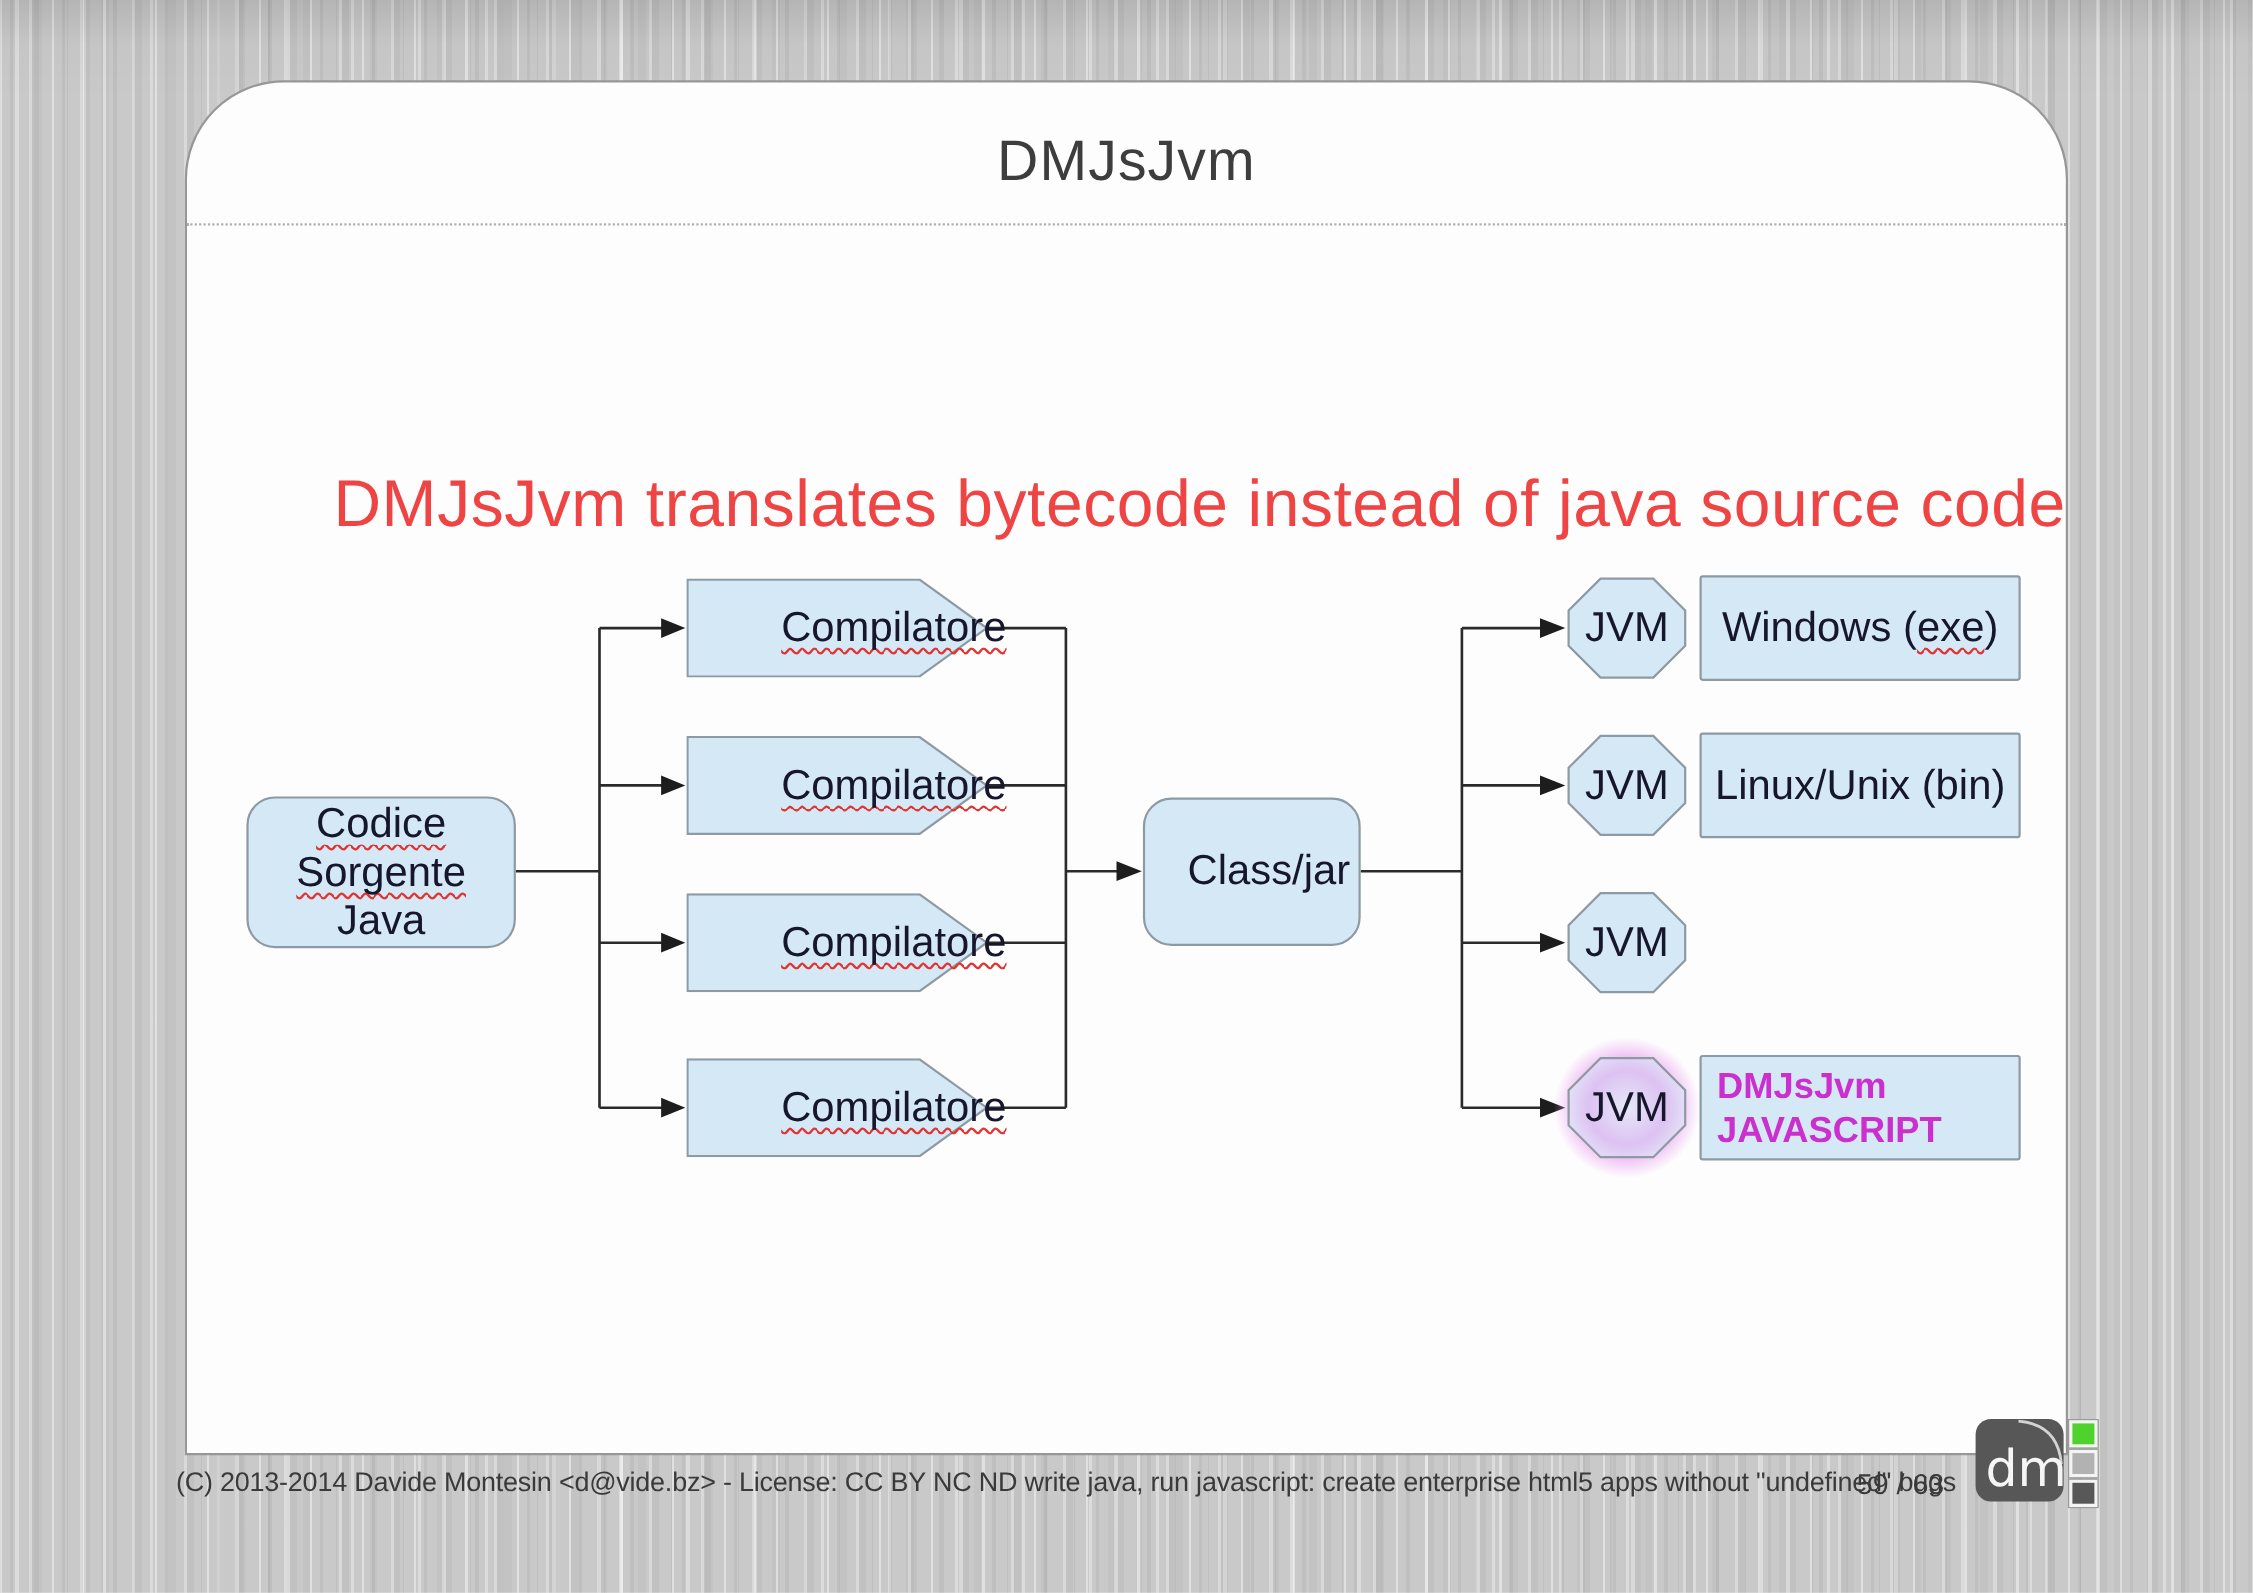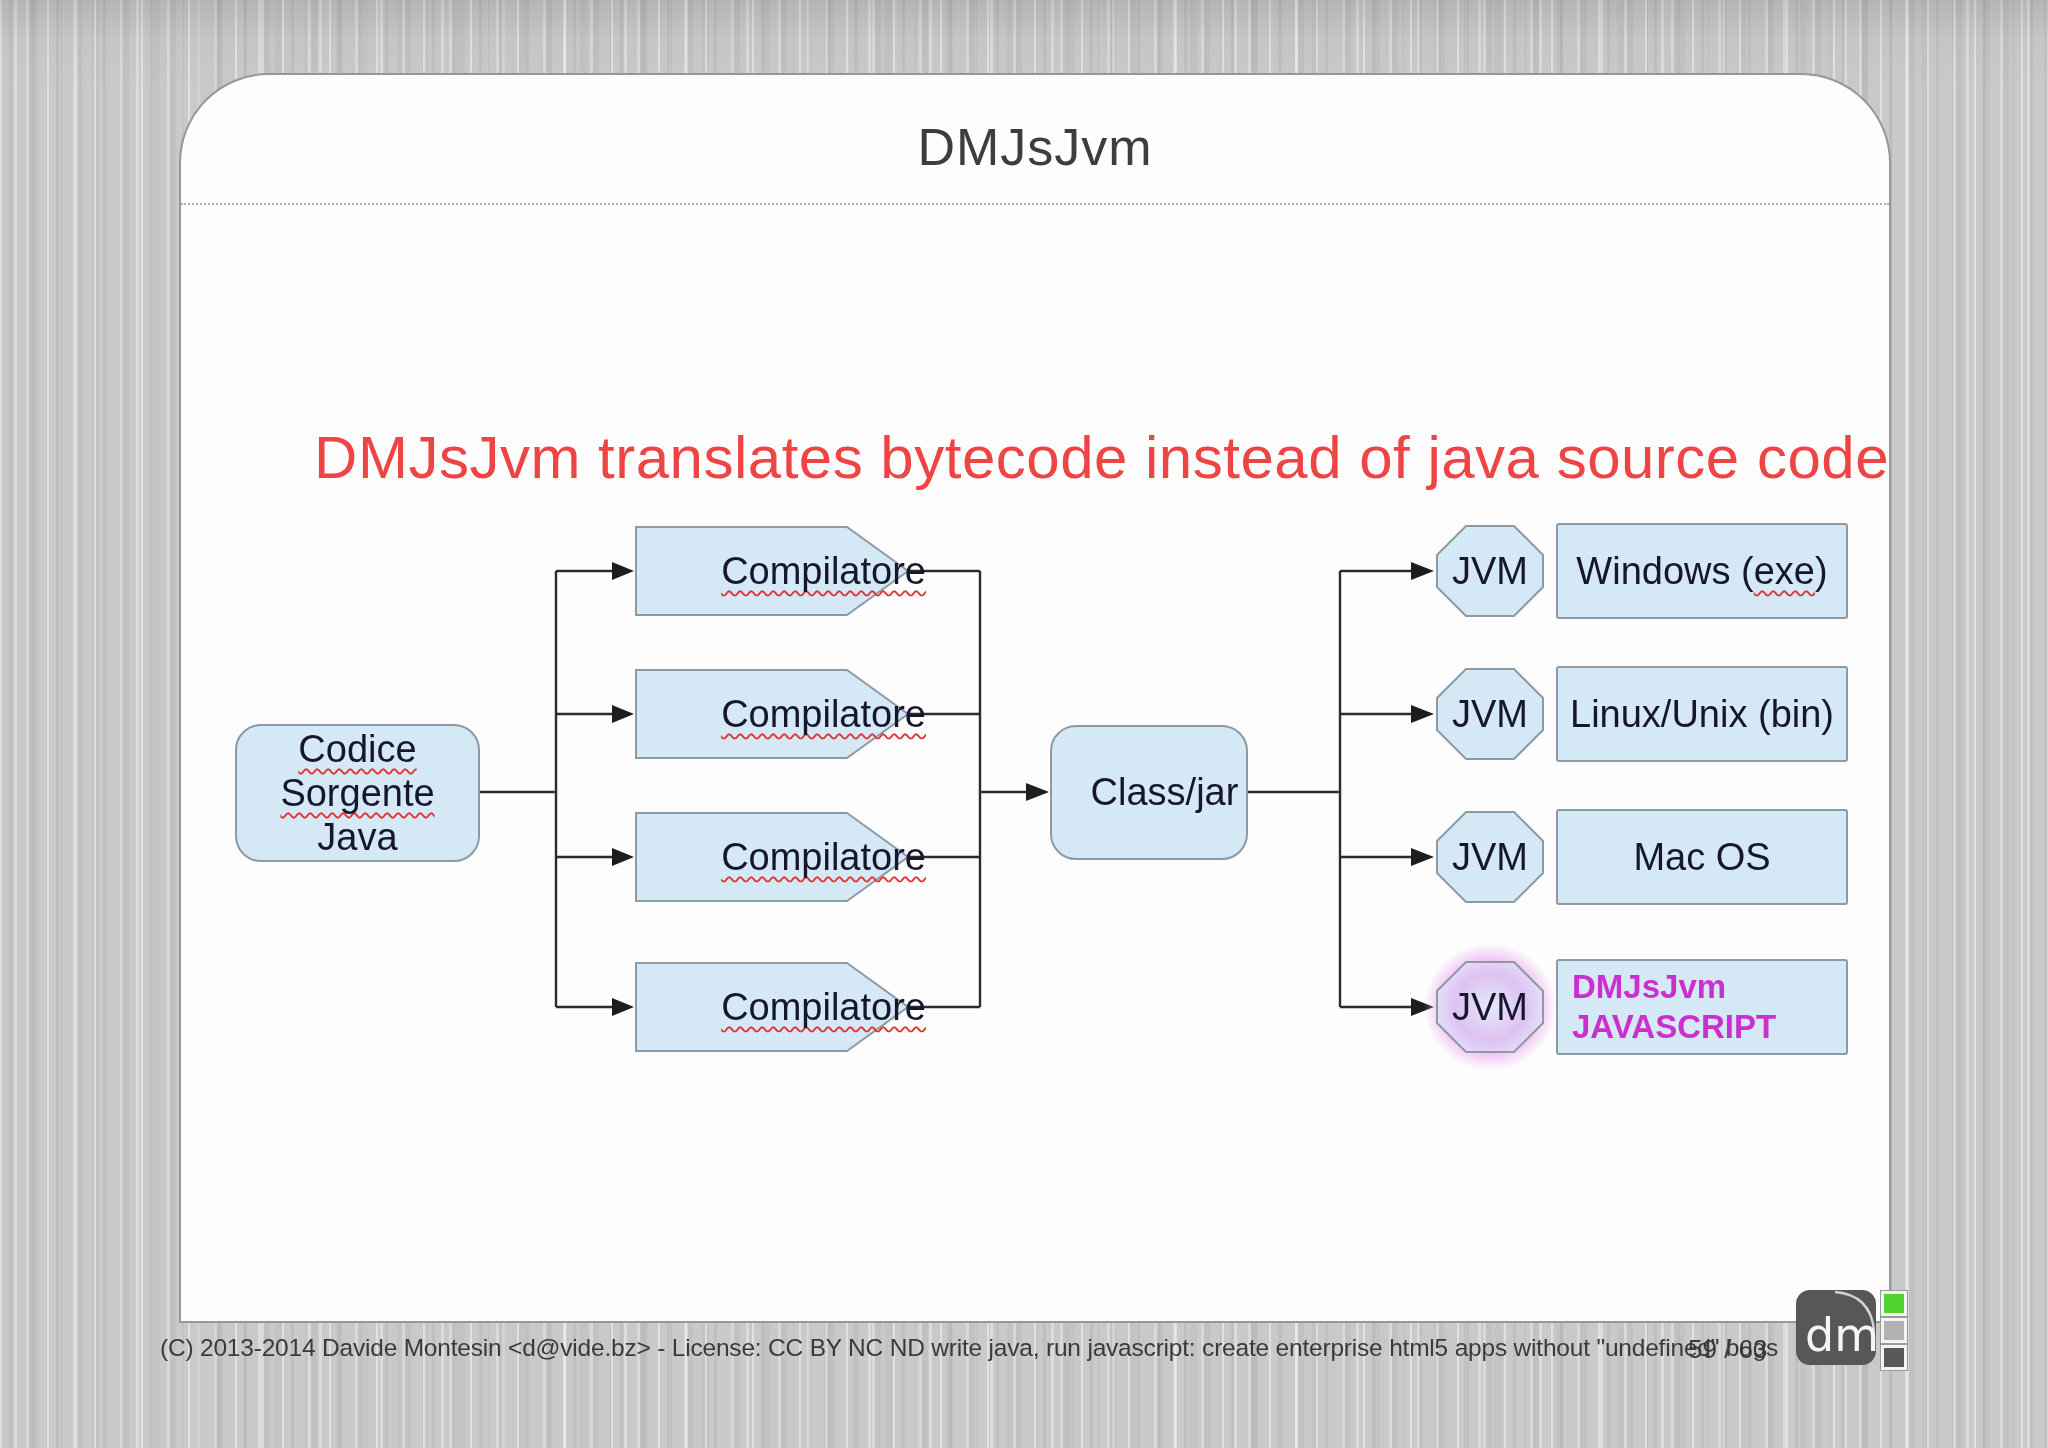--- a/index.html
+++ b/index.html
@@ -19,21 +19,20 @@
         rgba(255,255,255,0.35) 14px 17px, rgba(0,0,0,0) 17px 31px,
         rgba(0,0,0,0.03) 31px 38px, rgba(0,0,0,0) 38px 61px);
   }
   .stage{position:relative;width:2048px;height:1448px;}
 
   
   .slide{
     position:absolute;left:168px;top:73px;width:1712px;height:1250px;
     background:#fdfdfd;border:2px solid #979797;box-sizing:border-box;
     border-radius:90px 90px 0 0;
-    margin-left:11px;
   }
   .slide-title{
     position:absolute;left:0;top:34px;width:100%;height:76px;line-height:76px;
     text-align:center;font-size:52px;color:#3d3d3d;letter-spacing:1px;
   }
   .title-divider{
     position:absolute;left:0;top:128px;width:100%;height:0;
     border-top:2px dotted #adadad;
   }
   .subtitle{
@@ -202,23 +201,20 @@
           </svg>
         <span class="olabel node-text">JVM</span>
       </div>
 
       <div class="box target-box node-text" style="top:448px">
         <span><span>Windows (</span><span class="wavy">exe</span><span>)</span></span>
       </div>
       <div class="box target-box node-text" style="top:591px">
         <span>Linux/Unix (bin)</span>
       </div>
-      <div class="box target-box node-text" style="top:734px">
-        <span>Mac OS</span>
-      </div>
       <div class="box target-box target-dm" style="top:884px">
         <span class="dm-lines">
           <span>DMJsJvm</span>
           <span>JAVASCRIPT</span>
         </span>
       </div>
 
     </div>
   </div>
 

